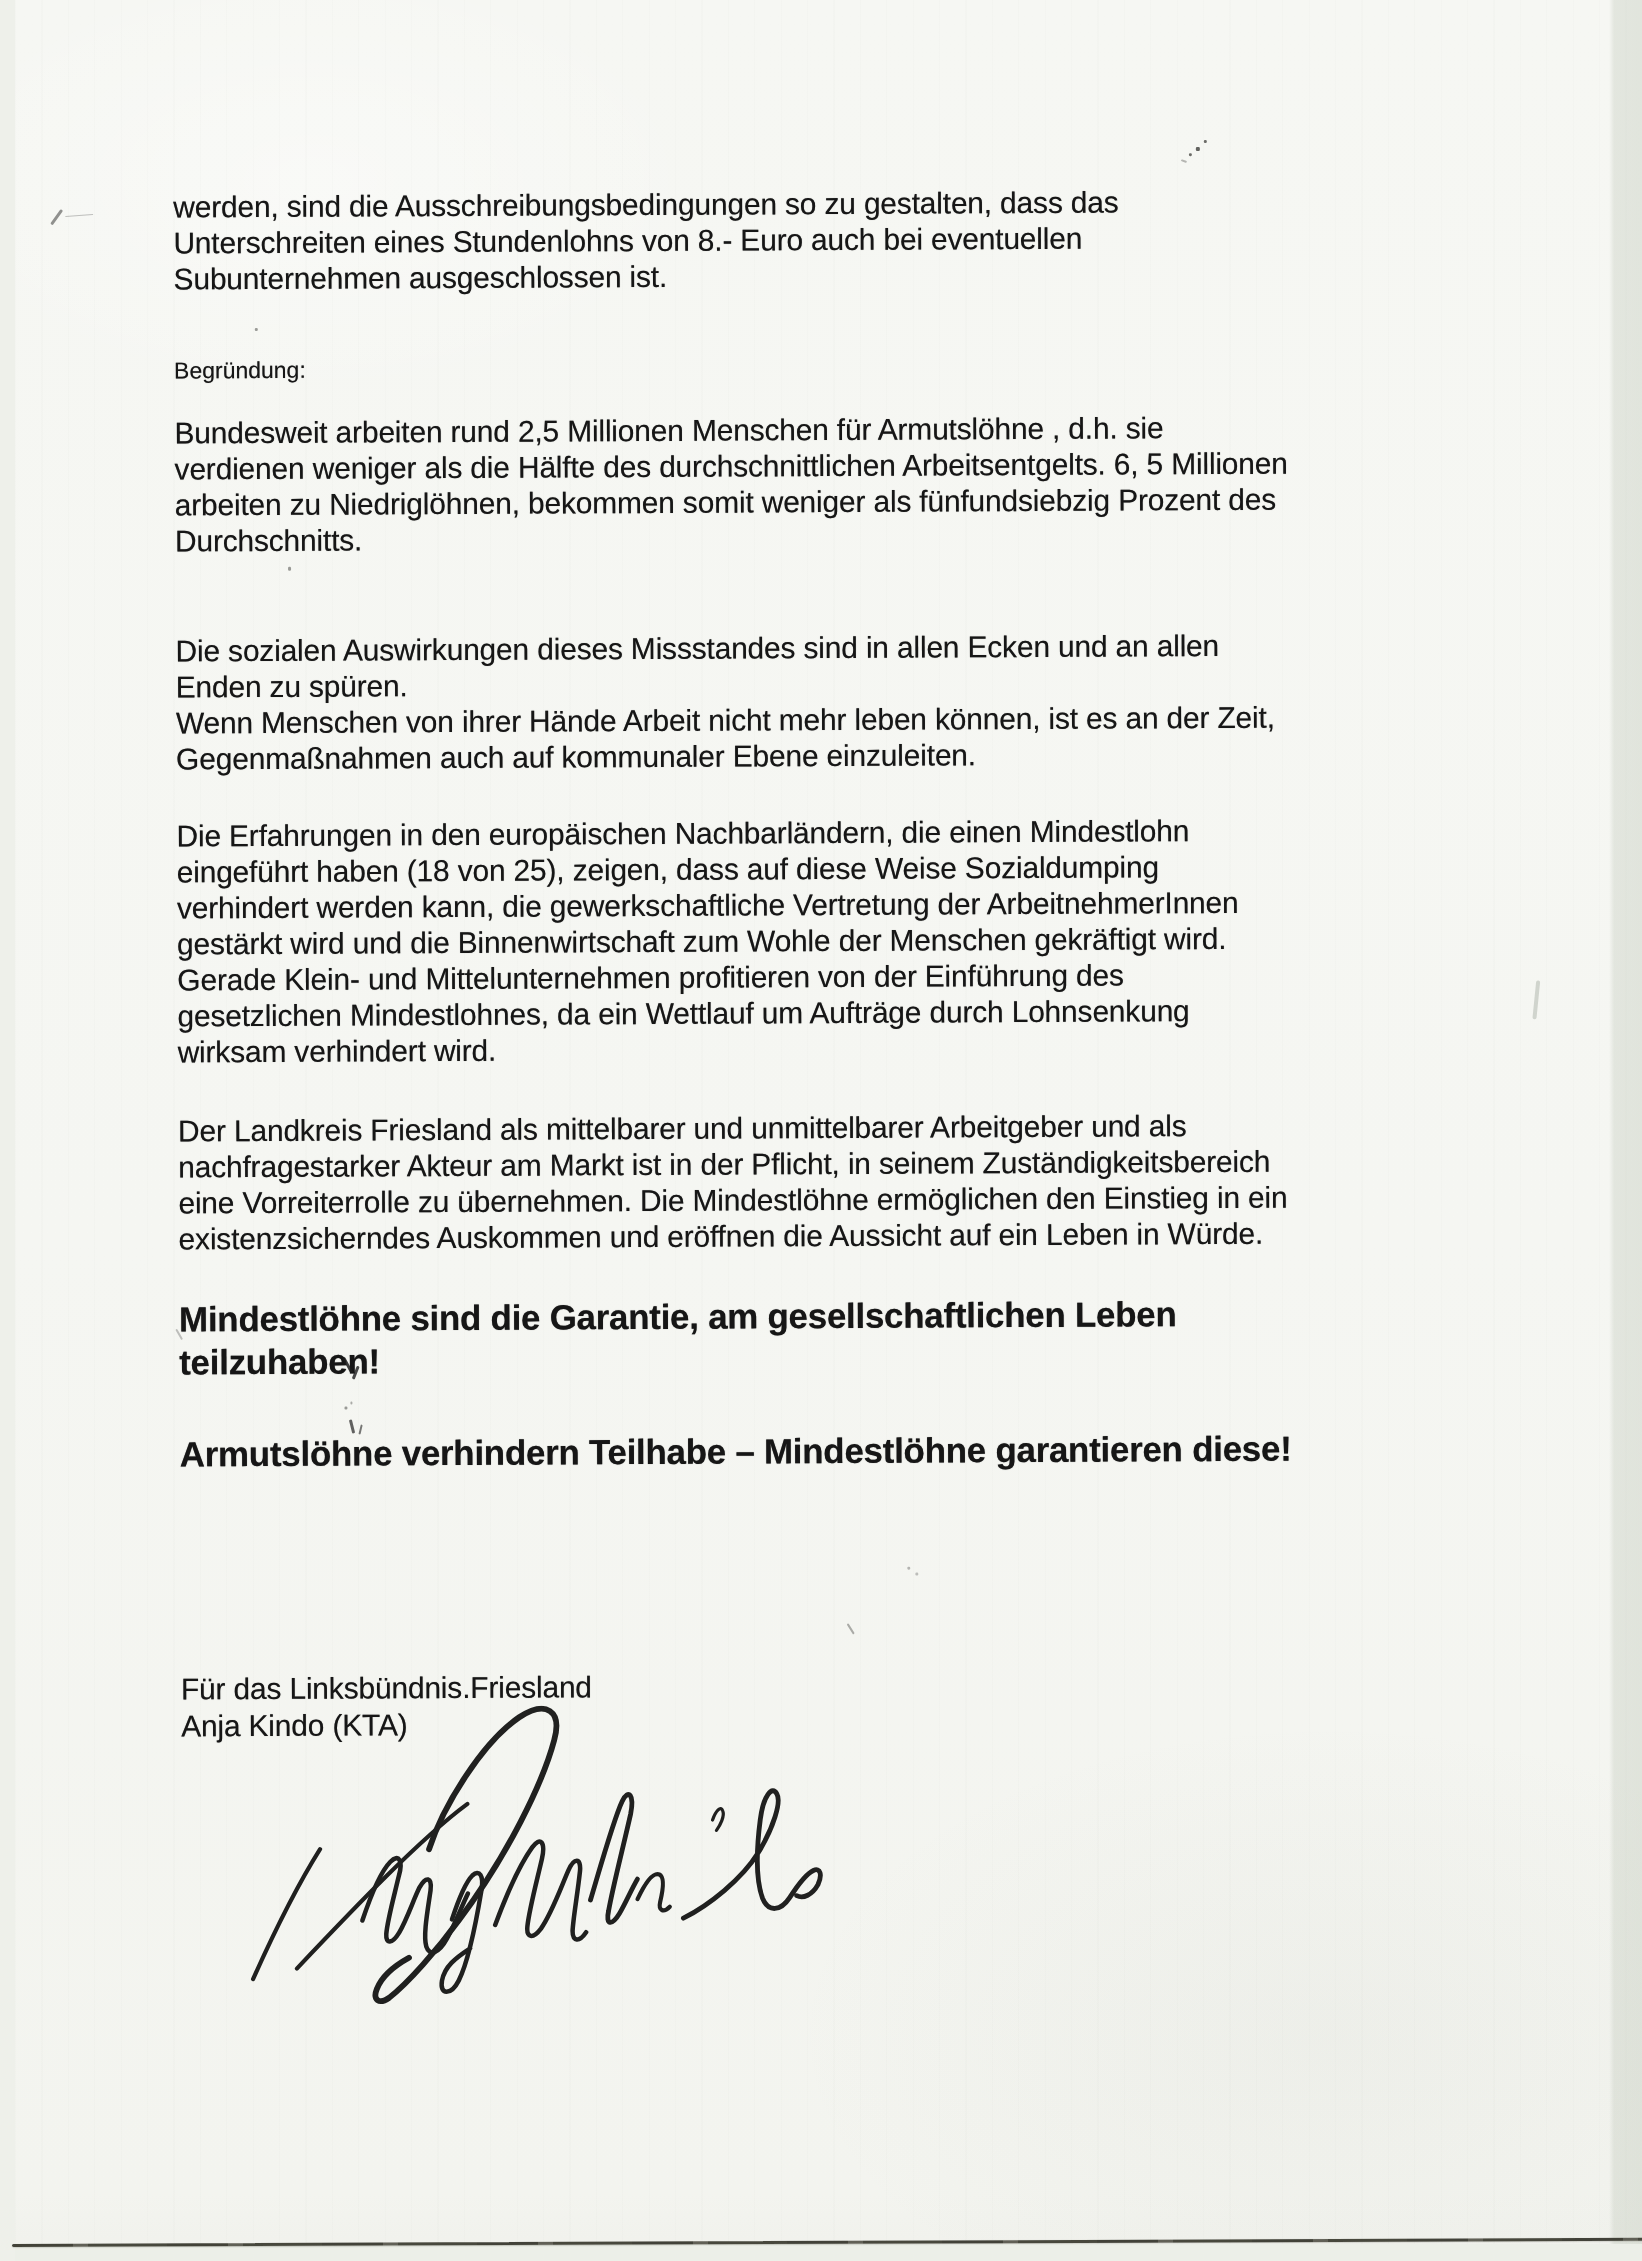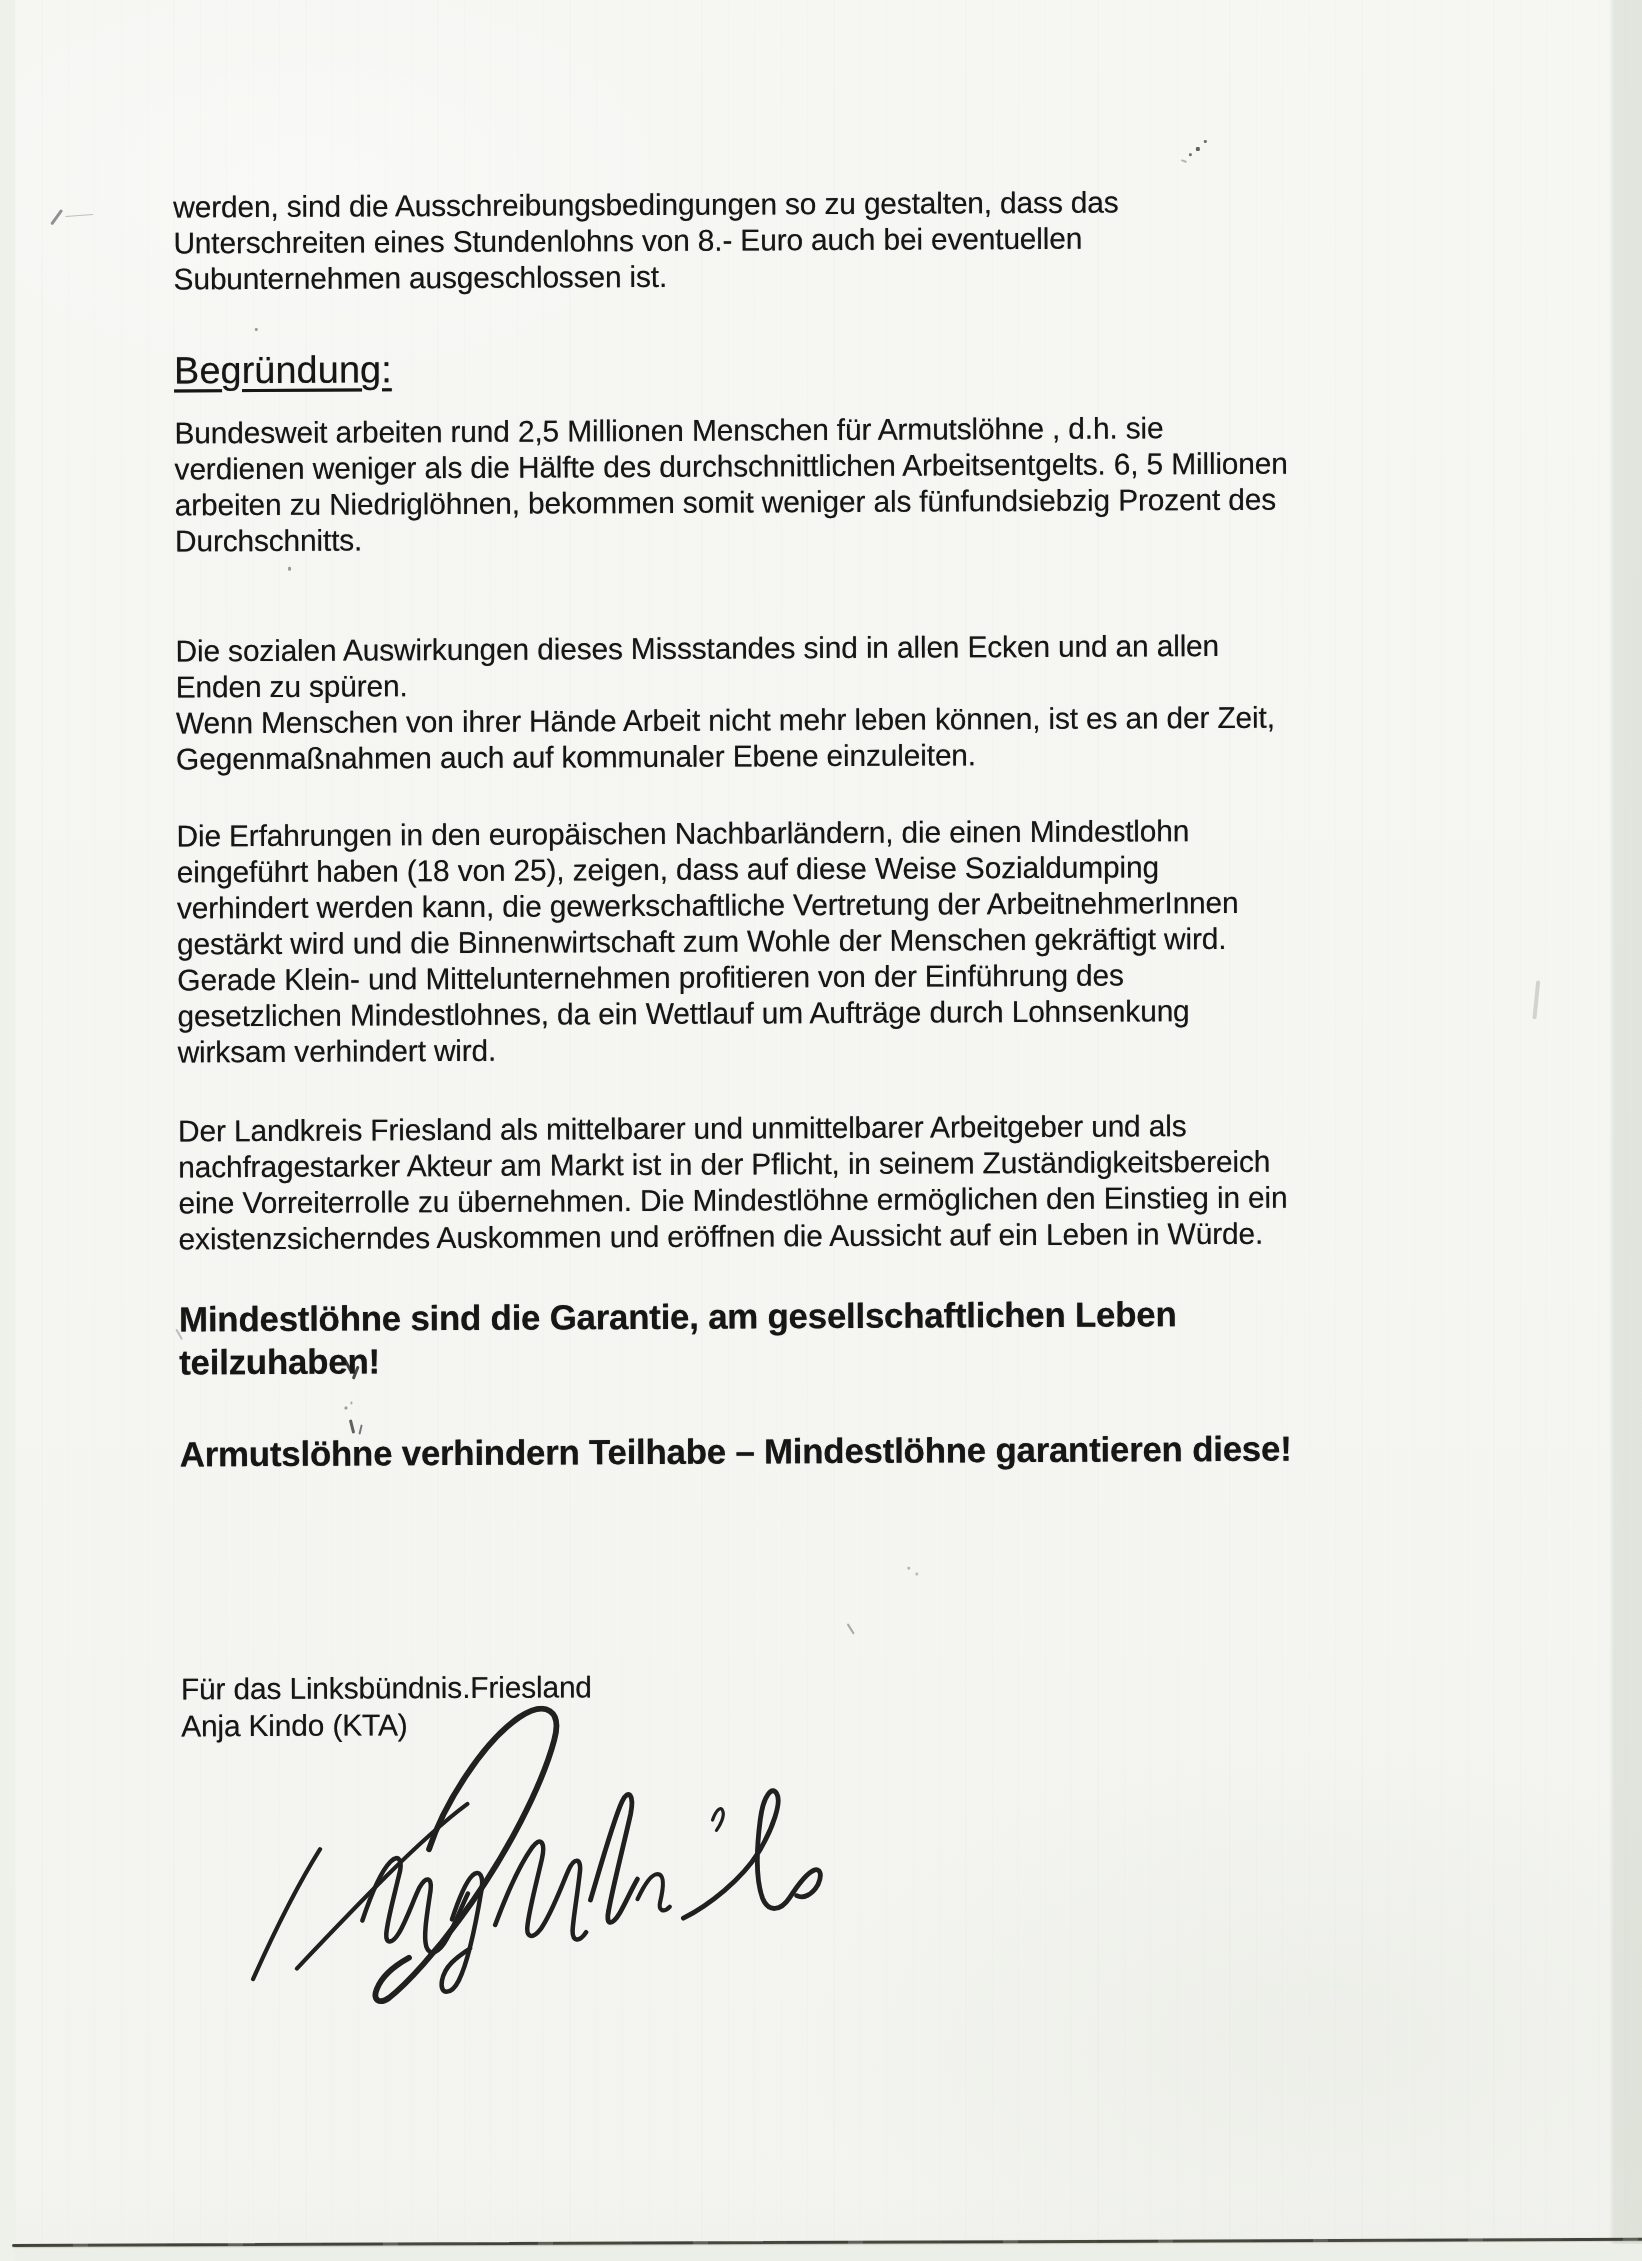--- a/index.html
+++ b/index.html
@@ -46,22 +46,21 @@
   }
   .block{position:absolute;left:163px;}
   .line{
     white-space:nowrap;
     font-size:30px;
     line-height:36px;
     letter-spacing:-0.2px;
     text-shadow:0 0 0.7px rgba(15,15,15,0.55);
   }
   .heading-text{
-    font-size:38px;line-height:36px;
-    text-decoration:underline;
+    font-size:23px;line-height:36px;
     text-decoration-thickness:2.6px;
     text-underline-offset:5.8px;
     text-shadow:0 0 0.7px rgba(15,15,15,0.55);
     white-space:nowrap;
   }
   .bold .line{
     font-size:35px;
     line-height:43px;
     font-weight:bold;
     letter-spacing:-0.3px;

